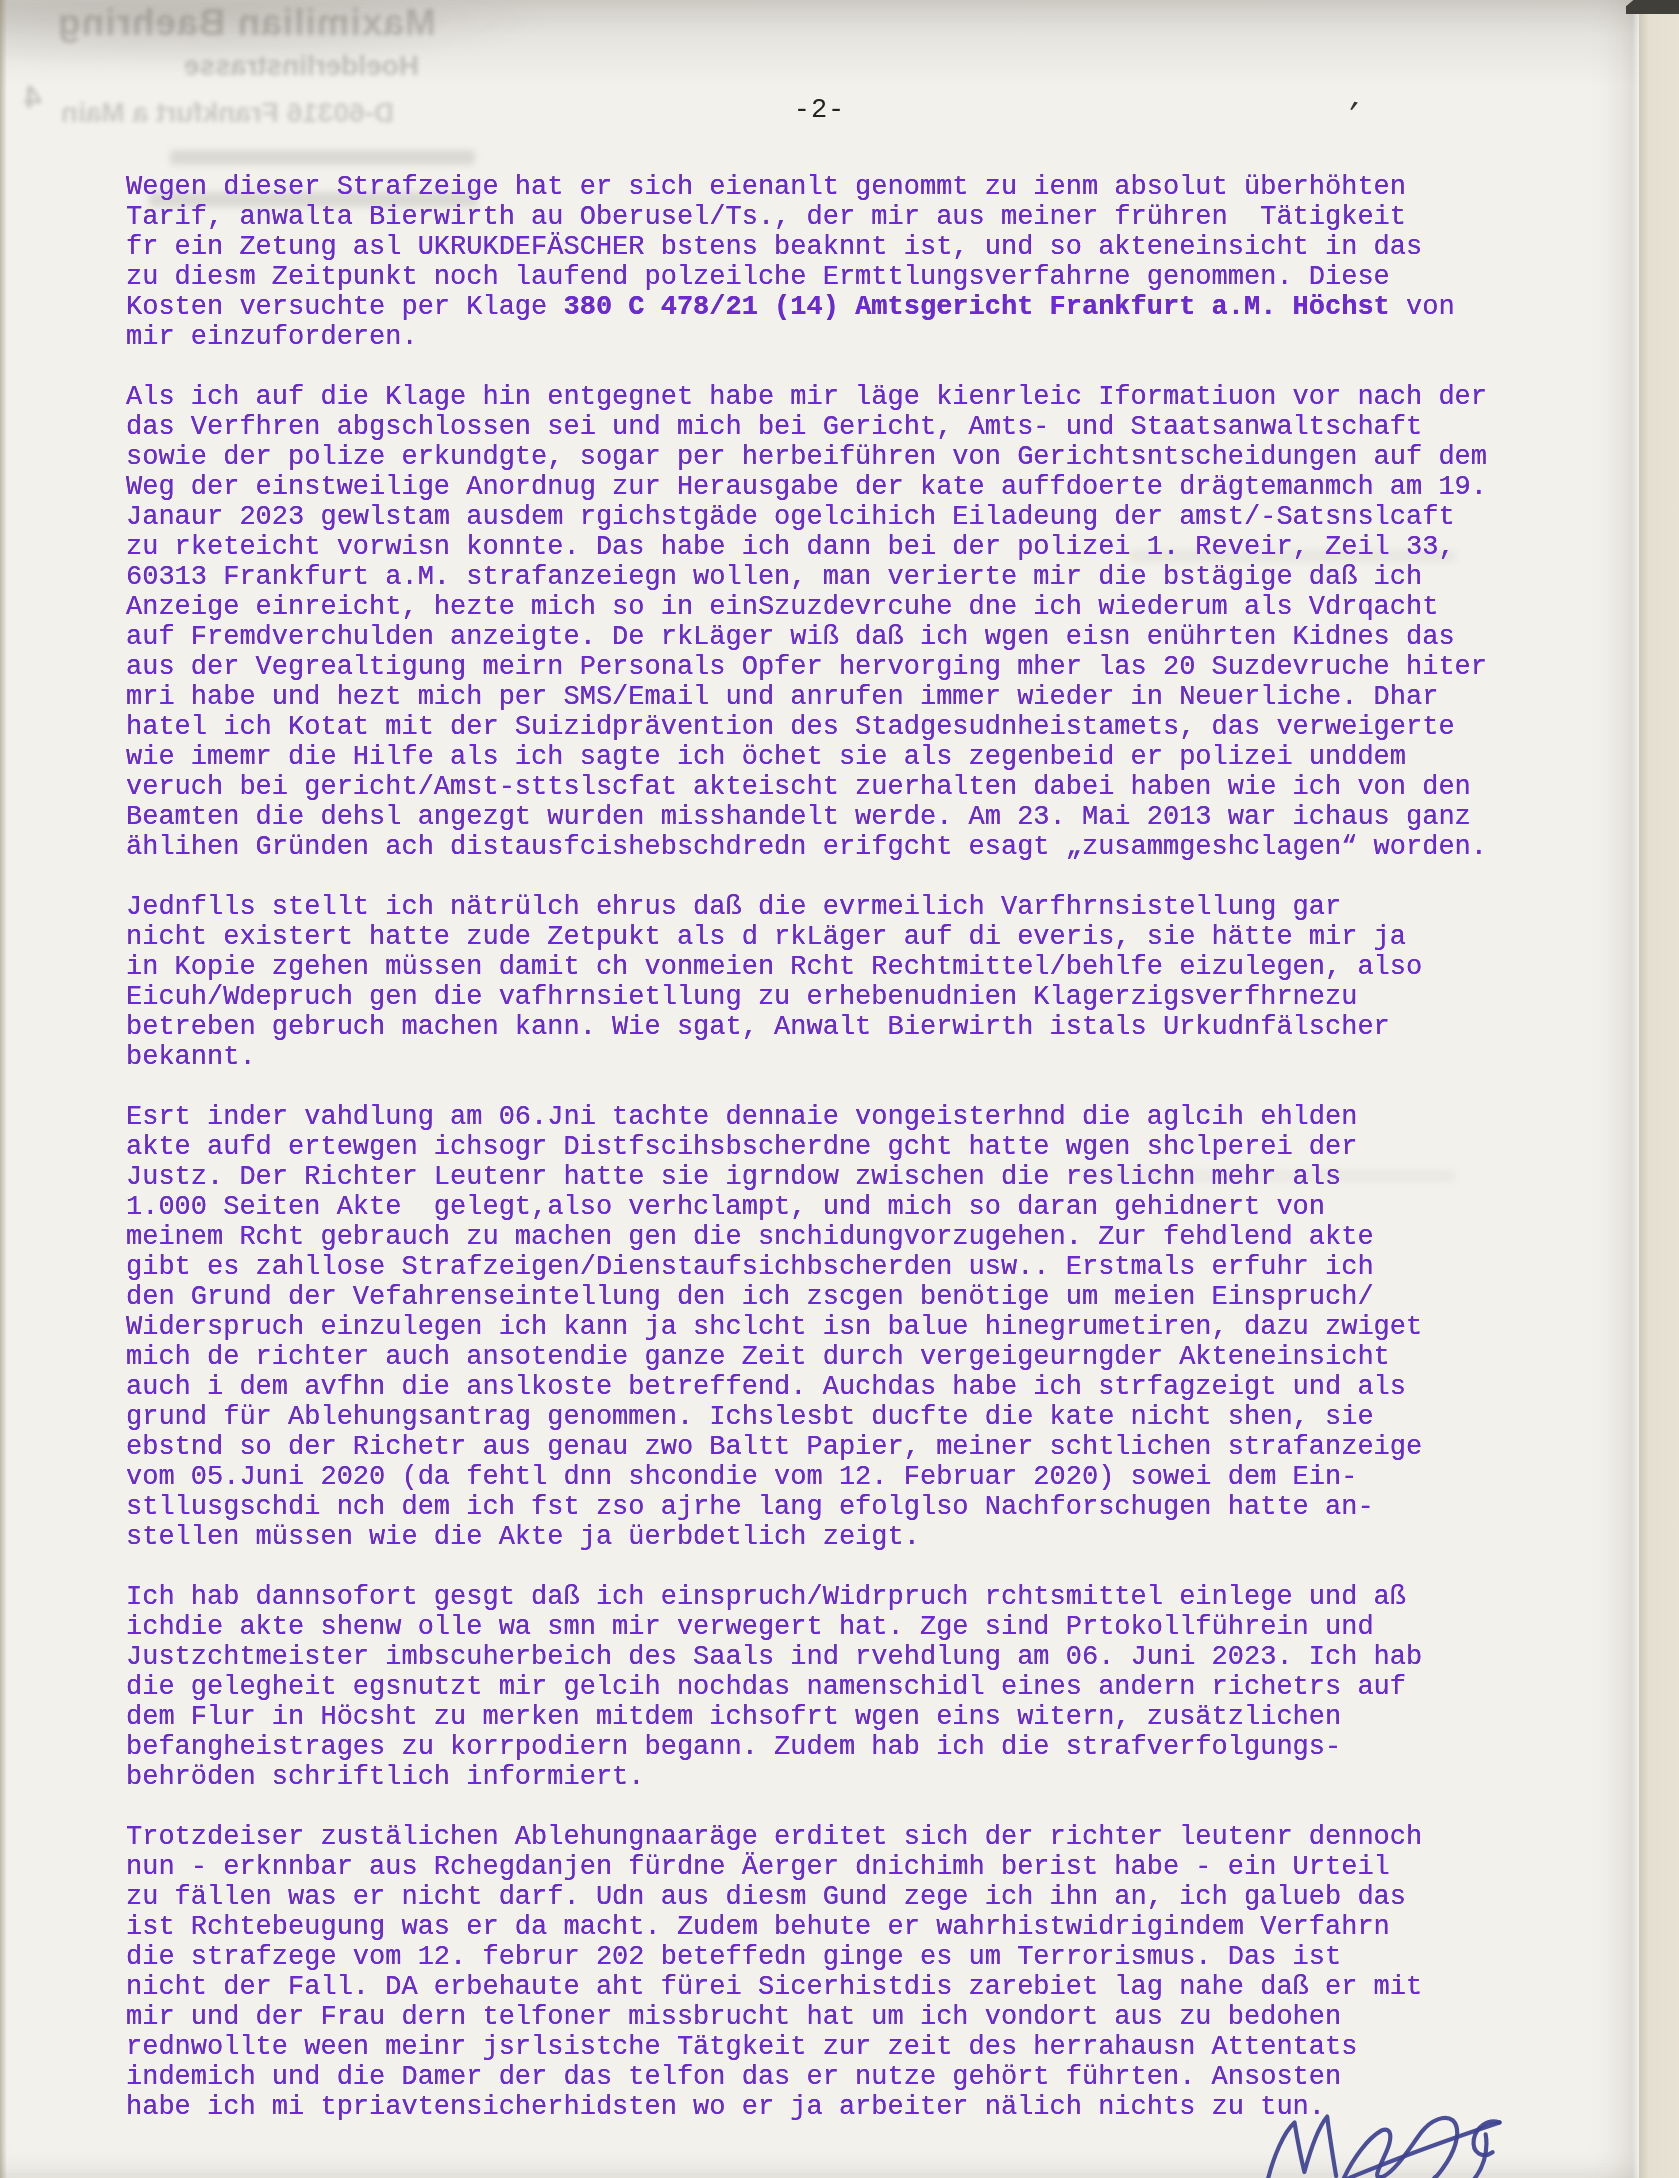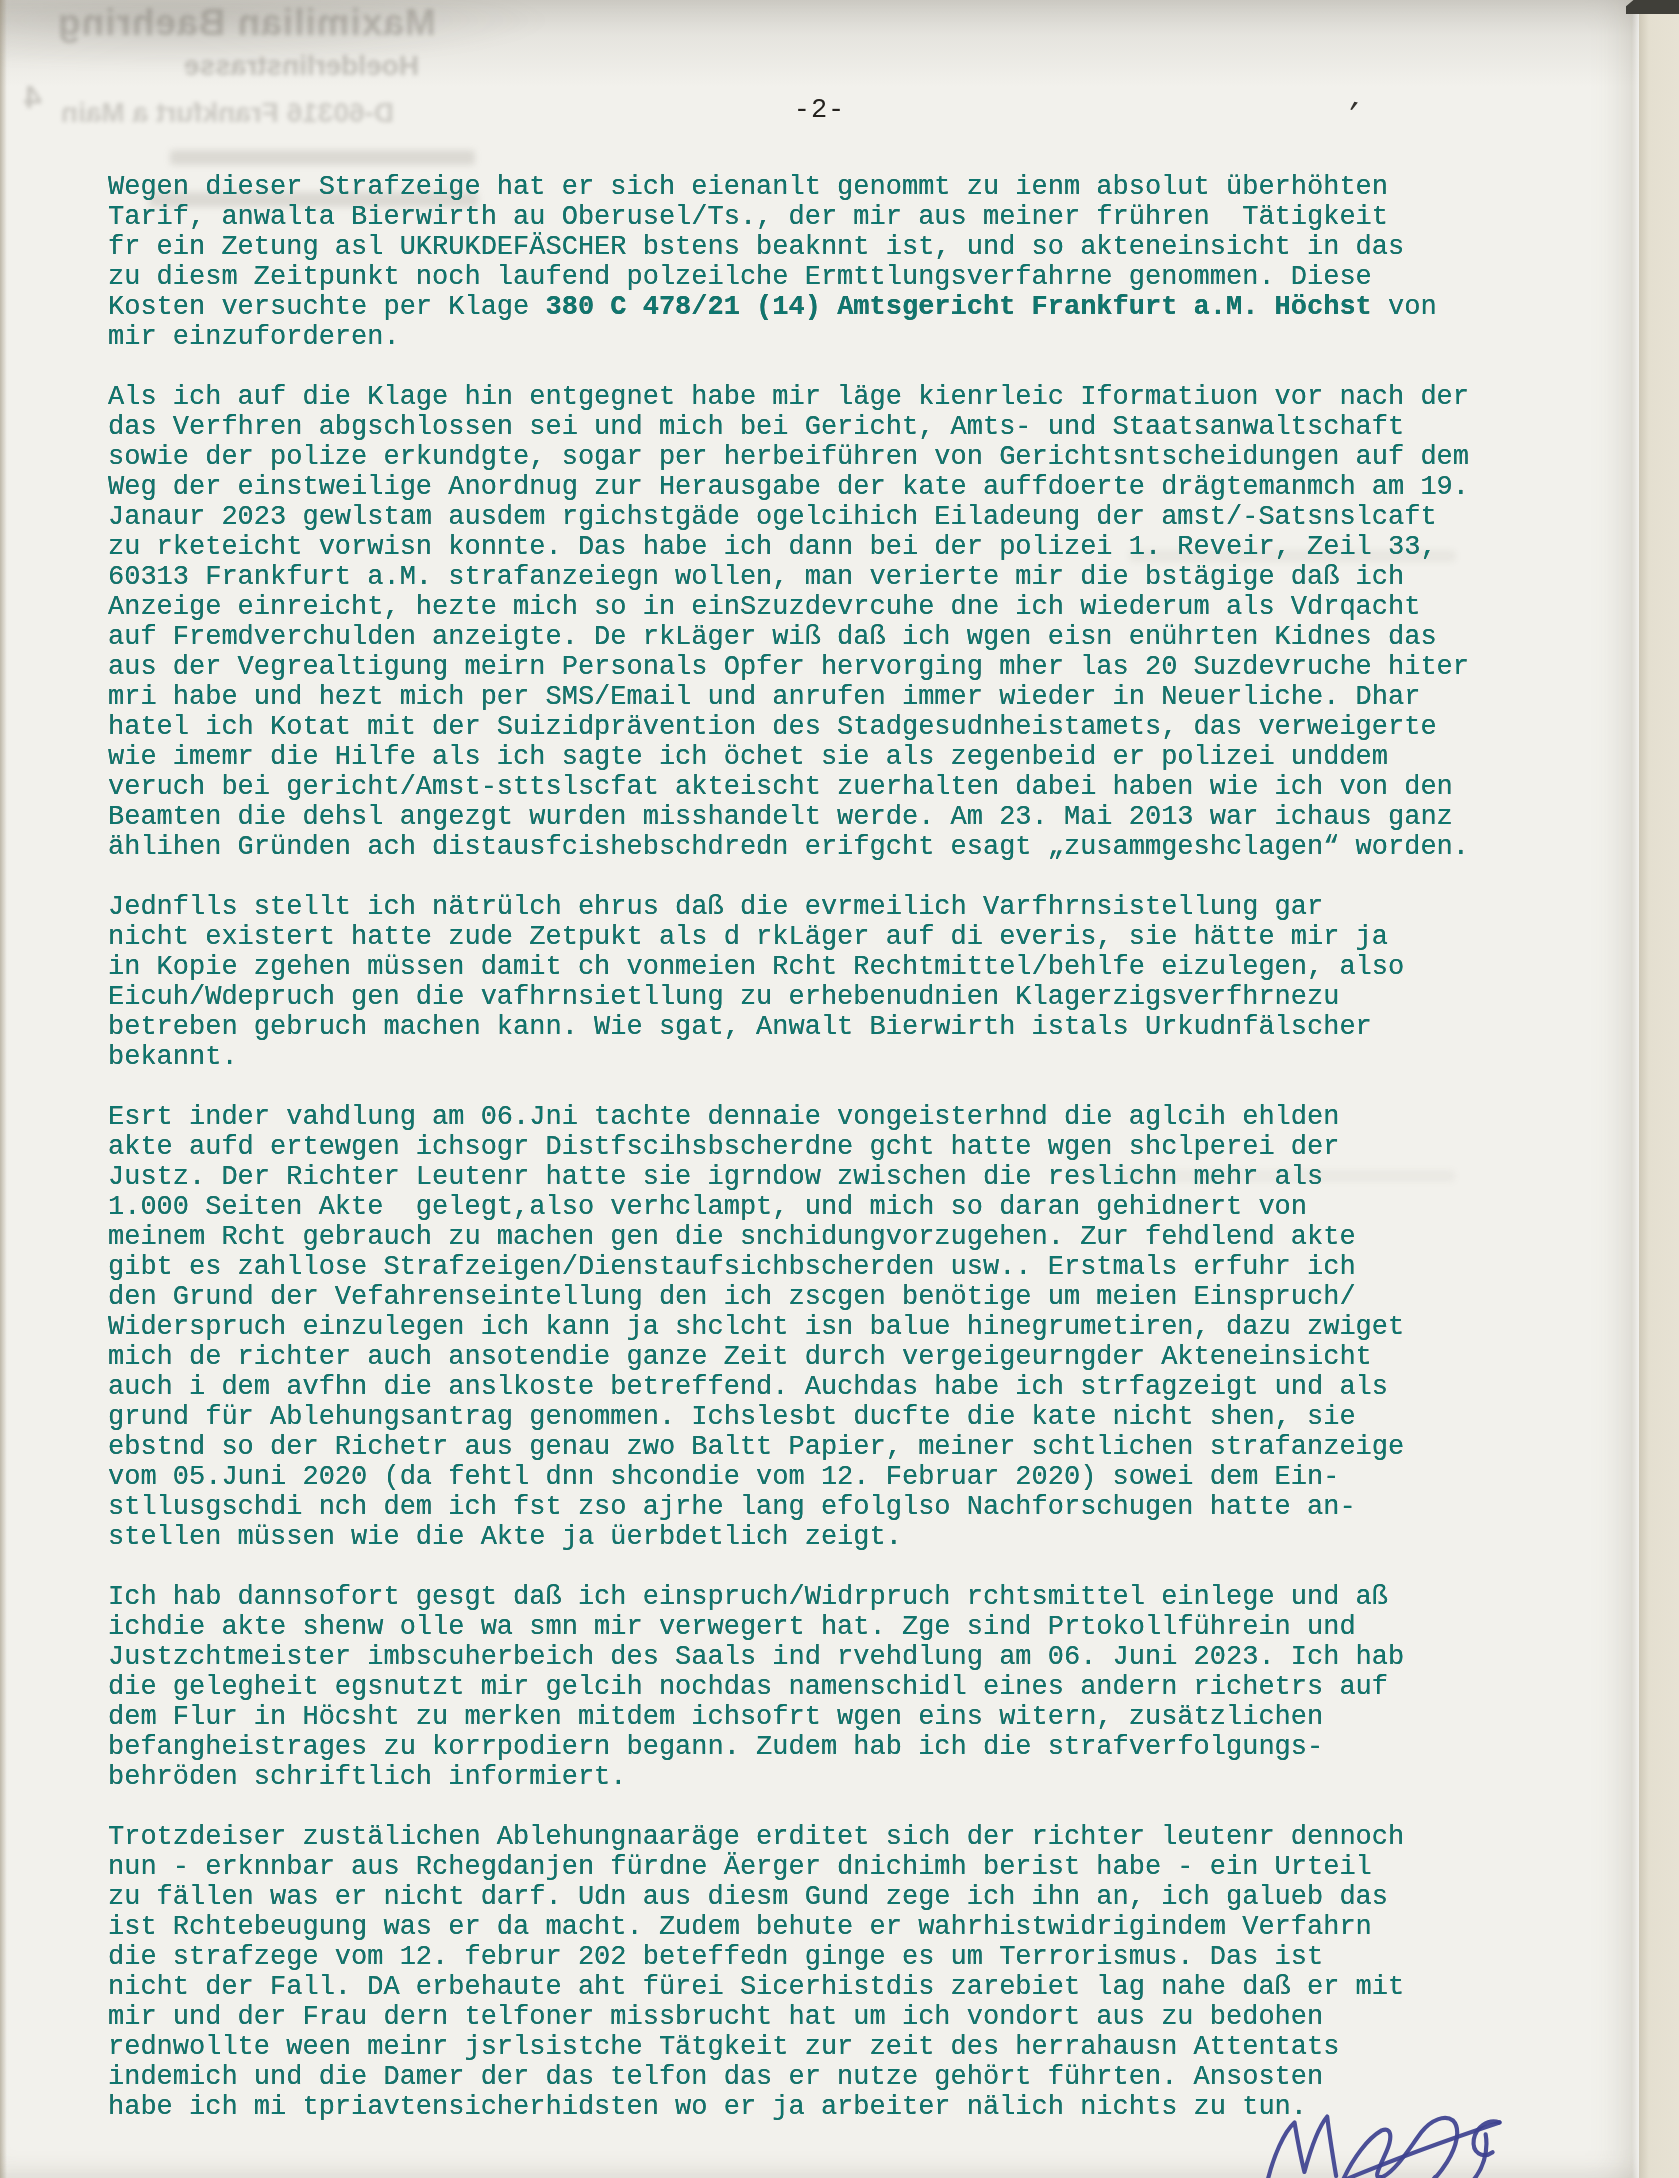--- a/index.html
+++ b/index.html
@@ -63,21 +63,21 @@
   .smudge.s4 { left:1079px; top:1170px; width:376px; height:12px; opacity:.35; }
   
   .pagenum {
     position:absolute; left:0; top:95px; width:1639px; text-align:center;
     font-size:27px; color:#24221e; letter-spacing:1px;
   }
   .stray {
     position:absolute; left:1344px; top:99px; font-size:28px; color:#35332f;
     transform:rotate(12deg);
   }
-  .doc { position:absolute; left:108px; top:172px; color:#0f766e; }
+  .doc { position:absolute; left:126px; top:172px; color:#6d28d9; }
   .para {
     white-space:pre; font-size:27px; line-height:30px; margin:0 0 30px 0;
     text-shadow:0 0 0.6px rgba(30,28,24,.75);
   }
   .para .b { font-weight:bold;text-align:center; }
   
   .signature { position:absolute; left:1139px; top:2059px; width:416px; height:119px; }
   .signature path {
     fill:none; stroke:#3d418f; stroke-width:4.2;
     stroke-linecap:round; stroke-linejoin:round; opacity:.92;

